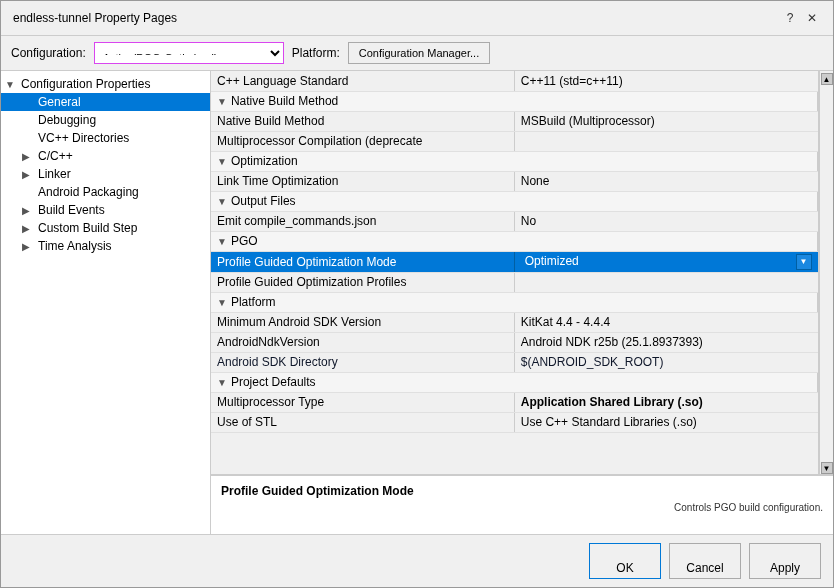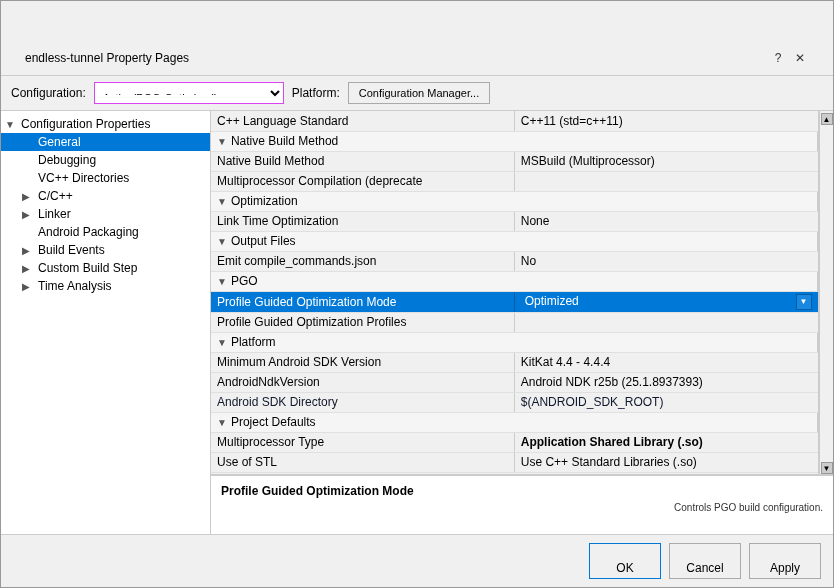--- a/index.html
+++ b/index.html
@@ -10,26 +10,25 @@
       height: 588px;
       background: #f0f0f0;
       border: 1px solid #999;
       display: flex;
       flex-direction: column;
       box-shadow: 2px 2px 8px rgba(0,0,0,0.3);
     }
 
     .title-bar {
       background: #f0f0f0;
-      padding: 8px 24px;
+      padding: 8px 12px;
       display: flex;
       justify-content: space-between;
       align-items: center;
       border-bottom: 1px solid #ccc;
-      margin-top: 40px;
     }
 
     .title-bar-title {
       font-size: 12px;
       color: #000;
     }
 
     .title-bar-buttons {
       display: flex;
       gap: 4px;

